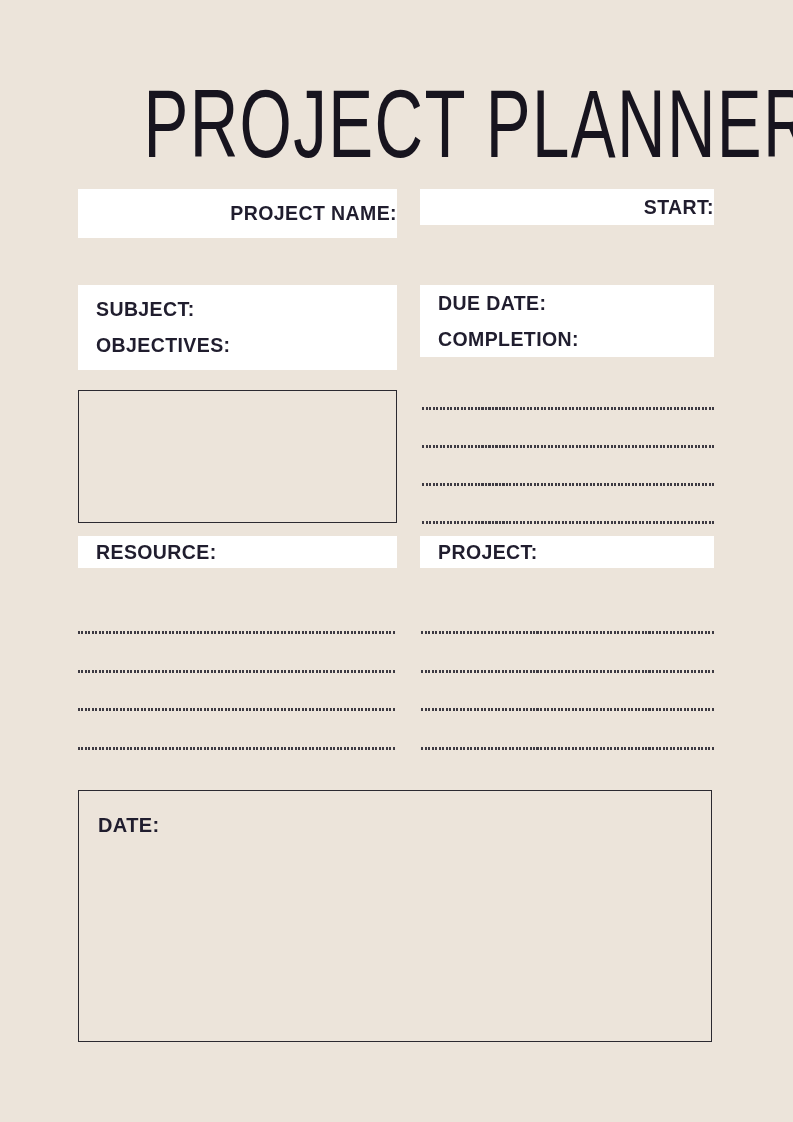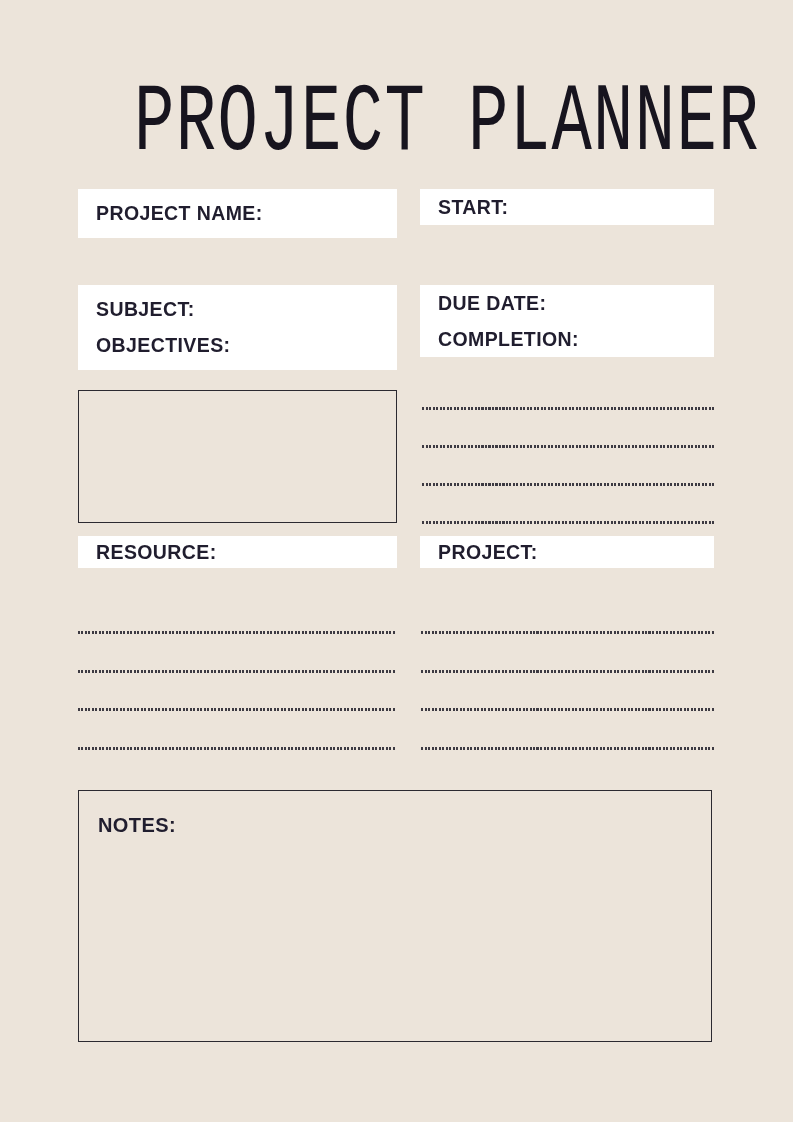--- a/index.html
+++ b/index.html
@@ -17,21 +17,21 @@
     overflow: hidden;
   }
 
   
   .page-title {
     position: absolute;
     top: 76px;
     left: 0;
     width: 793px;
     text-align: left;
-    font-family: Liberation Mono, monospace;
+    font-family: Liberation Sans, sans-serif;
     font-weight: 400;
     font-size: 96px;
     line-height: 1.0;
     color: #17141E;
     white-space: nowrap;
   }
   .page-title .squeeze {
     display: inline-block;
     transform: scaleX(0.70);
     transform-origin: center;
@@ -48,21 +48,21 @@
     padding-left: 18px;
   }
   .label-box .field-label {
     font-weight: 700;
     font-size: 19.5px;
     letter-spacing: 0.4px;
     color: #201D2E;
   }
   .col-left  { left: 78px;  width: 319px; height: 49px; }
   .col-right { left: 420px; width: 294px; height: 36px; }
-  .row-1 { top: 189px; }
+  .row-1 { top: 189px; justify-content: flex-end; }
   .row-2 { top: 254px; margin-top: 31px; }
   .row-3 { top: 321px; }
   .row-headers { top: 536px; height: 32px; }
 
   
   .write-box {
     position: absolute;
     left: 78px;
     top: 390px;
     width: 319px;
@@ -152,16 +152,16 @@
   <div class="dotline" style="left:78px; width:318px; top:670px;"></div>
   <div class="dotline" style="left:78px; width:318px; top:708px;"></div>
   <div class="dotline" style="left:78px; width:318px; top:747px;"></div>
 
   <div class="dotline" style="left:421px; width:293px; top:631px;"></div>
   <div class="dotline" style="left:421px; width:293px; top:670px;"></div>
   <div class="dotline" style="left:421px; width:293px; top:708px;"></div>
   <div class="dotline" style="left:421px; width:293px; top:747px;"></div>
 
   <div class="notes-box">
-    <span class="notes-label">NOTES:</span>
+    <span class="notes-label">DATE:</span>
   </div>
 
 </div>
 
 </body></html>

